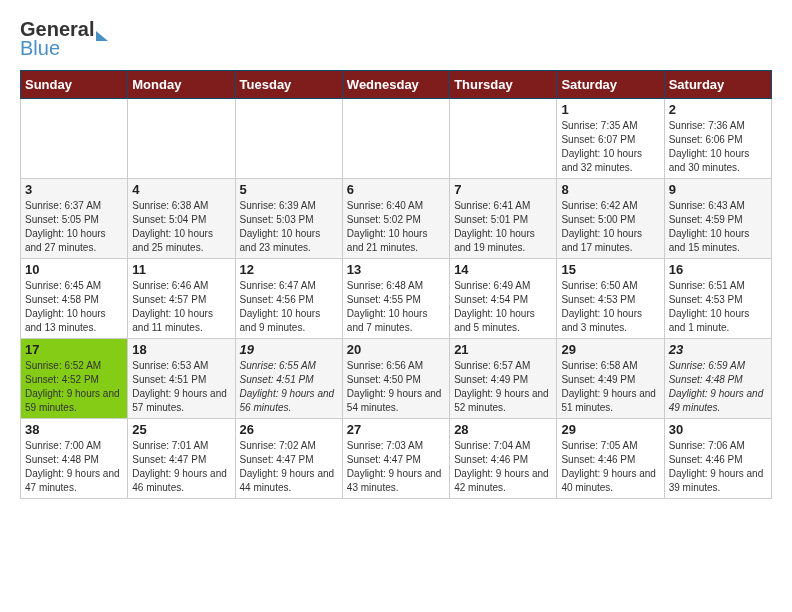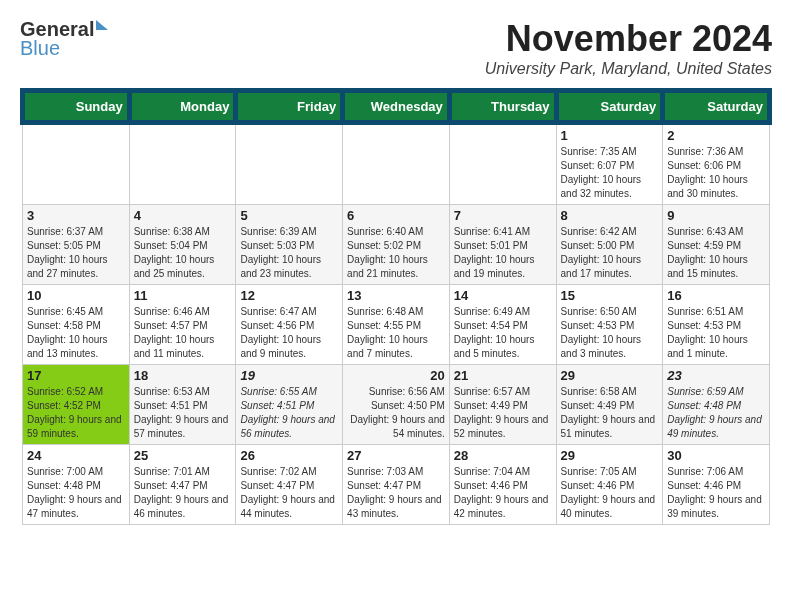--- a/index.html
+++ b/index.html
@@ -15,21 +15,21 @@
       align-items: flex-start;
       padding: 18px 20px 10px 20px;
     }
     .logo {
       display: flex;
       flex-direction: column;
       align-items: flex-start;
     }
     .logo-text {
       display: flex;
-      align-items: flex-start;
+      align-items: flex-end;
       gap: 0;
     }
     .header-right {
       text-align: right;
     }
     .month-title {
       font-size: 36px;
       font-weight: bold;
       color: #222;
     }
@@ -39,27 +39,27 @@
       font-style: italic;
     }
     .calendar {
       width: 100%;
       border-collapse: collapse;
       padding: 0 10px;
       margin: 0 10px;
       width: calc(100% - 20px);
     }
     .calendar th {
-      background-color: #15803d;
+      background-color: #7f1d1d;
       color: white;
       font-size: 13px;
       font-weight: bold;
       padding: 6px 4px;
-      text-align: right;
-      border: 5px solid #0c4a6e;
+      text-align: left;
+      border: 1px solid #0c4a6e;
     }
     .calendar td {
       border: 1px solid #ccc;
       vertical-align: top;
       padding: 3px 4px;
       font-size: 10.5px;
       color: #333;
       width: 14.28%;
       height: 80px;
       background: #fff;
@@ -90,33 +90,29 @@
 <body>
 
 <div class="header">
   <div class="logo">
     <div class="logo-text">
       <span style="font-size:20px;font-weight:bold;color:#333;">General</span>
       <span style="display:inline-block;width:0;height:0;border-left:12px solid #4a90c4;border-top:10px solid transparent;border-bottom:0px solid transparent;margin-left:2px;margin-top:2px;"></span>
     </div>
     <span style="font-size:20px;font-weight:normal;color:#4a90c4;margin-top:-4px;">Blue</span>
   </div>
-  <div class="header-right">
-    <div class="month-title">November 2024</div>
-    <div class="location">University Park, Maryland, United States</div>
-  </div>
 </div>
 
 <div class="calendar-wrapper">
   <table class="calendar">
     <thead>
       <tr>
       <th>Sunday</th>
           <th>Monday</th>
-          <th>Friday</th>
+          <th>Tuesday</th>
           <th>Wednesday</th>
           <th>Thursday</th>
           <th>Saturday</th>
           <th>Saturday</th>
         </tr>
     </thead>
     <tbody id="calendar-body">
     <tr>
           <td class="empty-cell" style="background: rgb(255, 255, 255);"></td>
           <td class="empty-cell" style="background: rgb(255, 255, 255);"></td>
@@ -198,40 +194,40 @@
             <div class="day-info">Sunrise: 6:52 AM<br>Sunset: 4:52 PM<br>Daylight: 9 hours and 59 minutes.</div>
           </td>
           <td style="background: rgb(245, 245, 245); margin-left: 10px;">
             <span class="day-num">18</span>
             <div class="day-info">Sunrise: 6:53 AM<br>Sunset: 4:51 PM<br>Daylight: 9 hours and 57 minutes.</div>
           </td>
           <td style="background: rgb(245, 245, 245); font-style: italic;">
             <span class="day-num">19</span>
             <div class="day-info">Sunrise: 6:55 AM<br>Sunset: 4:51 PM<br>Daylight: 9 hours and 56 minutes.</div>
           </td>
-          <td style="background: rgb(245, 245, 245); text-align: right;">
+          <td style="background: rgb(245, 245, 245);">
             <span class="day-num">20</span>
             <div class="day-info">Sunrise: 6:56 AM<br>Sunset: 4:50 PM<br>Daylight: 9 hours and 54 minutes.</div>
           </td>
           <td style="background: rgb(245, 245, 245);">
             <span class="day-num">21</span>
             <div class="day-info">Sunrise: 6:57 AM<br>Sunset: 4:49 PM<br>Daylight: 9 hours and 52 minutes.</div>
           </td>
           <td style="background: rgb(245, 245, 245);">
             <span class="day-num">29</span>
             <div class="day-info">Sunrise: 6:58 AM<br>Sunset: 4:49 PM<br>Daylight: 9 hours and 51 minutes.</div>
           </td>
           <td style="background: rgb(245, 245, 245); font-style: italic;">
             <span class="day-num">23</span>
             <div class="day-info">Sunrise: 6:59 AM<br>Sunset: 4:48 PM<br>Daylight: 9 hours and 49 minutes.</div>
           </td>
         </tr>
         <tr>
           <td>
-            <span class="day-num">24</span>
+            <span class="day-num">38</span>
             <div class="day-info">Sunrise: 7:00 AM<br>Sunset: 4:48 PM<br>Daylight: 9 hours and 47 minutes.</div>
           </td>
           <td>
             <span class="day-num">25</span>
             <div class="day-info">Sunrise: 7:01 AM<br>Sunset: 4:47 PM<br>Daylight: 9 hours and 46 minutes.</div>
           </td>
           <td>
             <span class="day-num">26</span>
             <div class="day-info">Sunrise: 7:02 AM<br>Sunset: 4:47 PM<br>Daylight: 9 hours and 44 minutes.</div>
           </td>

